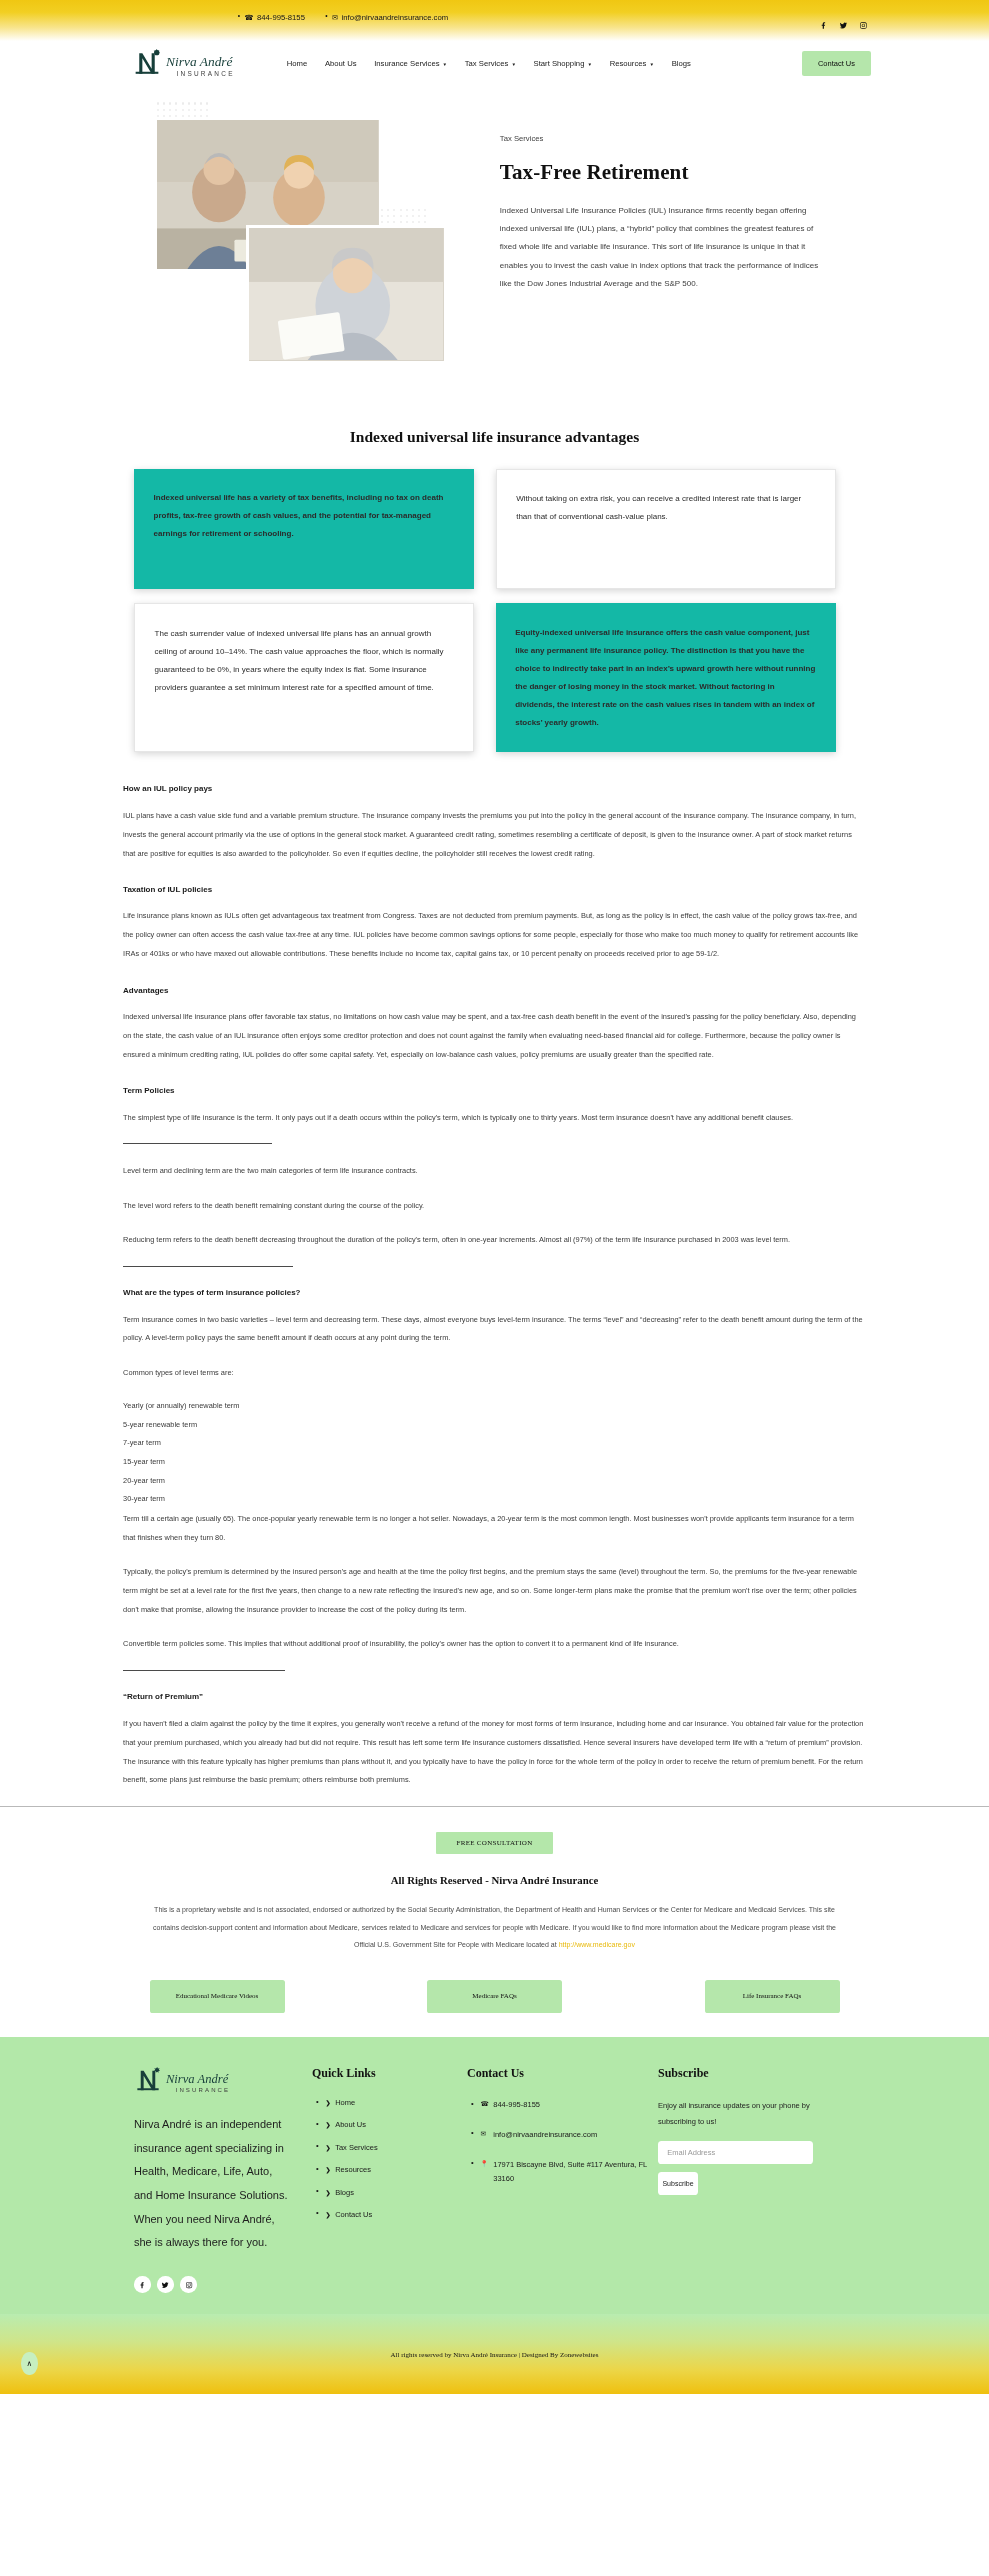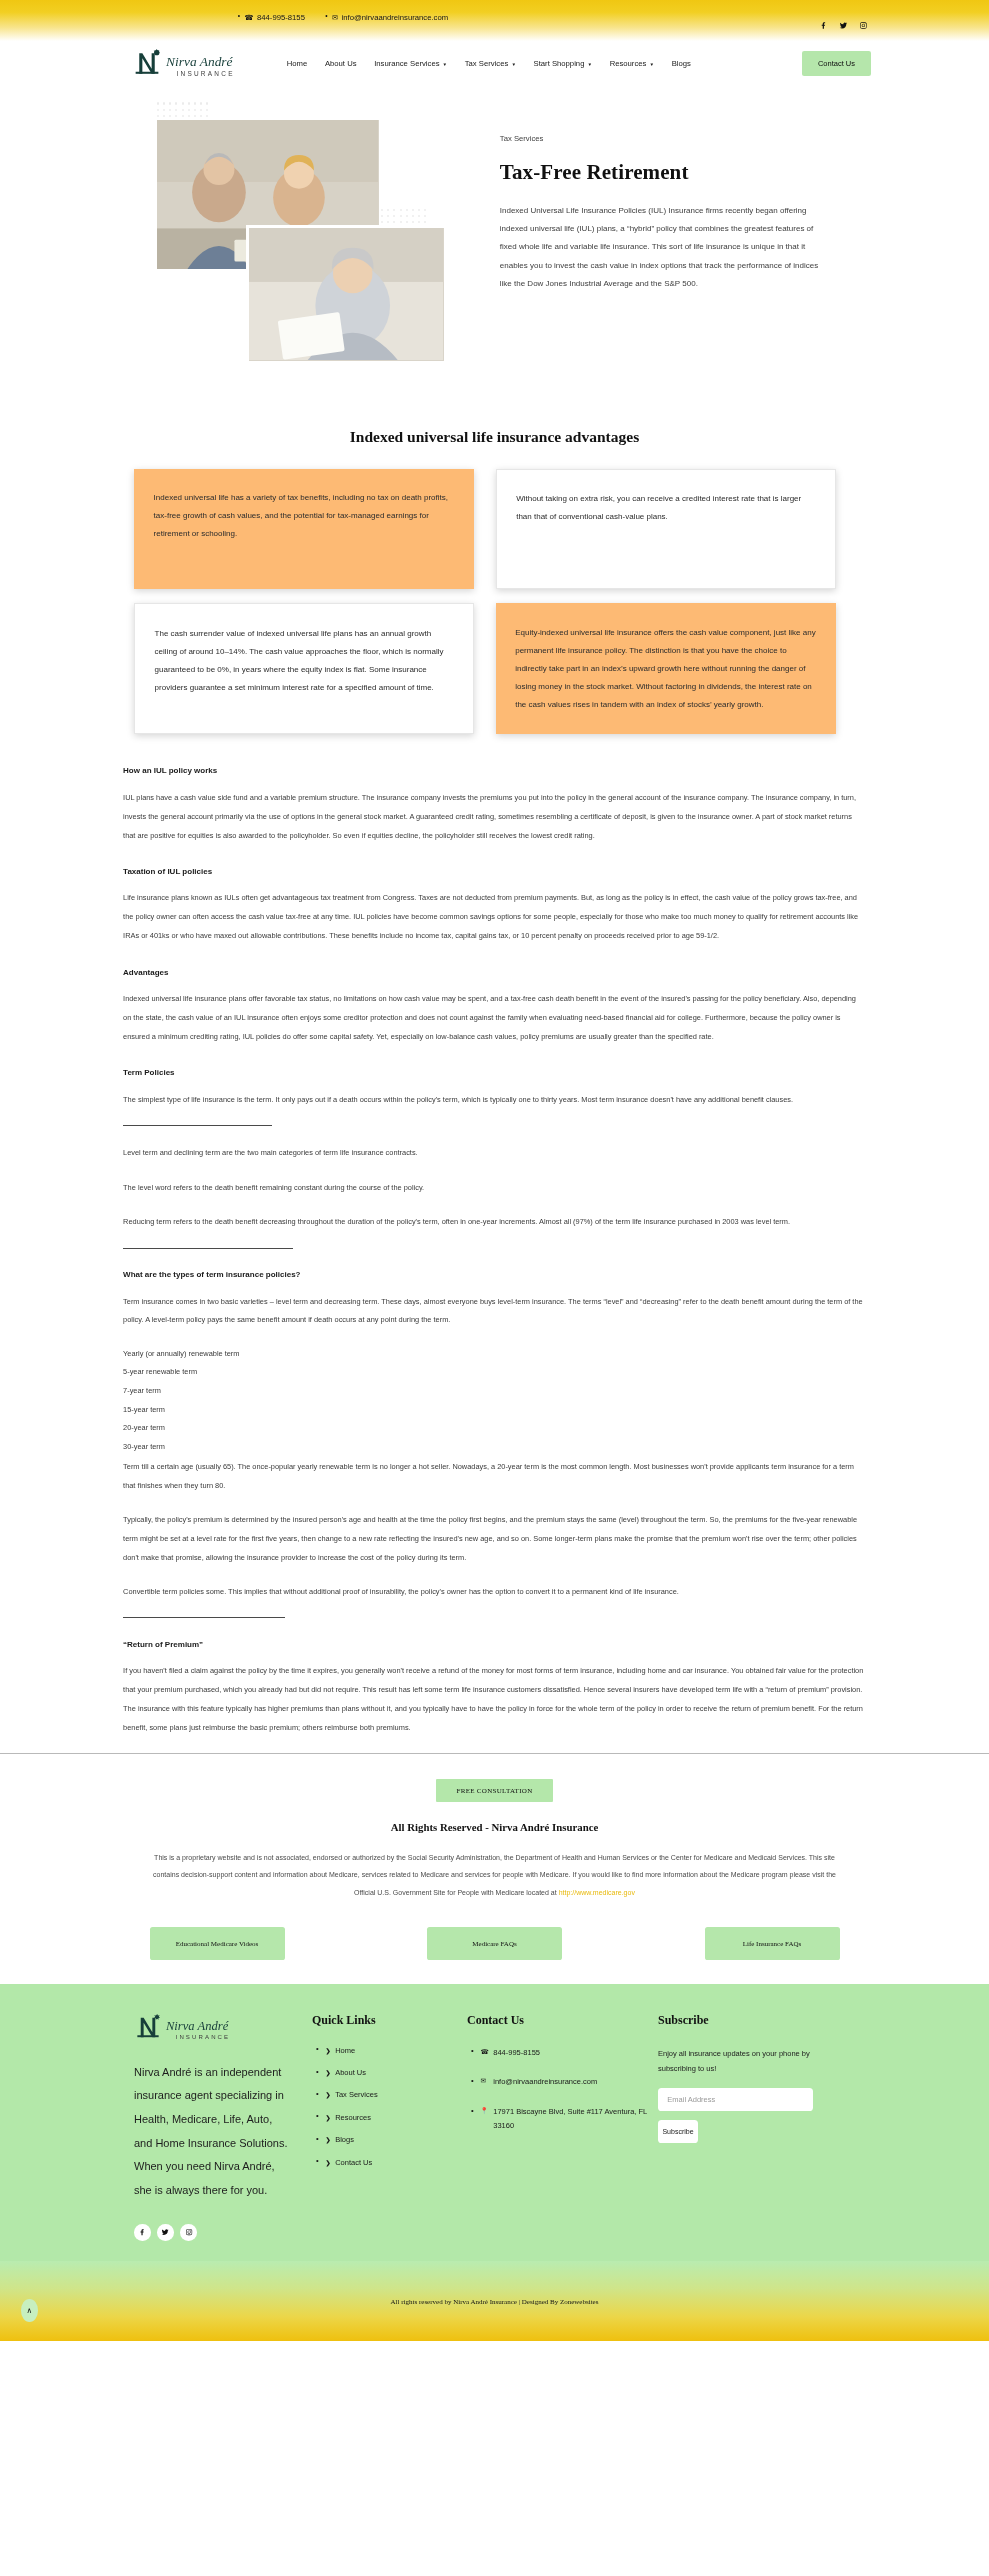--- a/index.html
+++ b/index.html
@@ -96,21 +96,21 @@
   }
   .adv-grid {
     width: 721px; margin: 0 auto; display: grid;
     grid-template-columns: 340px 340px; gap: 14.4px 21.6px;
   }
   .adv-card {
     padding: 20.6px 19.6px; font-size: 8px; line-height: 2.25; color: #2b2b2b;
     box-shadow: 0 1.5px 7.2px rgba(0,0,0,.17);
     min-height: 120px;
   }
-  .adv-card.green { background: #fdba74; }
+  .adv-card.green { background: #14b8a6; font-weight: bold; }
   .adv-card.white { background: #fff; border: 0.5px solid #e6e6e6; }
 
   
   .article { width: 747px; margin: 32px auto 0; padding: 0 2.1px; }
   .article h3 {
     font-size: 8px; font-weight: 700; color: #1b1b1b;
     margin: 21.6px 0 13.4px;
   }
   .article h3:first-child { margin-top: 0; }
   .article p {
@@ -481,35 +481,36 @@
   <h2 class="adv-heading">Indexed universal life insurance advantages</h2>
   <div class="adv-grid">
     <div class="adv-card green">Indexed universal life has a variety of tax benefits, including no tax on death profits, tax-free growth of cash values, and the potential for tax-managed earnings for retirement or schooling.</div>
     <div class="adv-card white">Without taking on extra risk, you can receive a credited interest rate that is larger than that of conventional cash-value plans.</div>
     <div class="adv-card white">The cash surrender value of indexed universal life plans has an annual growth ceiling of around 10–14%. The cash value approaches the floor, which is normally guaranteed to be 0%, in years where the equity index is flat. Some insurance providers guarantee a set minimum interest rate for a specified amount of time.</div>
     <div class="adv-card green">Equity-indexed universal life insurance offers the cash value component, just like any permanent life insurance policy. The distinction is that you have the choice to indirectly take part in an index’s upward growth here without running the danger of losing money in the stock market. Without factoring in dividends, the interest rate on the cash values rises in tandem with an index of stocks’ yearly growth.</div>
   </div>
 </section>
 
 <article class="article" id="article-body">
-    <h3>How an IUL policy works</h3>
+    <h3>How an IUL policy pays</h3>
     <p>IUL plans have a cash value side fund and a variable premium structure. The insurance company invests the premiums you put into the policy in the general account of the insurance company. The insurance company, in turn, invests the general account primarily via the use of options in the general stock market. A guaranteed credit rating, sometimes resembling a certificate of deposit, is given to the insurance owner. A part of stock market returns that are positive for equities is also awarded to the policyholder. So even if equities decline, the policyholder still receives the lowest credit rating.</p>
     <h3>Taxation of IUL policies</h3>
     <p>Life insurance plans known as IULs often get advantageous tax treatment from Congress. Taxes are not deducted from premium payments. But, as long as the policy is in effect, the cash value of the policy grows tax-free, and the policy owner can often access the cash value tax-free at any time. IUL policies have become common savings options for some people, especially for those who make too much money to qualify for retirement accounts like IRAs or 401ks or who have maxed out allowable contributions. These benefits include no income tax, capital gains tax, or 10 percent penalty on proceeds received prior to age 59-1/2.</p>
     <h3>Advantages</h3>
     <p>Indexed universal life insurance plans offer favorable tax status, no limitations on how cash value may be spent, and a tax-free cash death benefit in the event of the insured's passing for the policy beneficiary. Also, depending on the state, the cash value of an IUL insurance often enjoys some creditor protection and does not count against the family when evaluating need-based financial aid for college. Furthermore, because the policy owner is ensured a minimum crediting rating, IUL policies do offer some capital safety. Yet, especially on low-balance cash values, policy premiums are usually greater than the specified rate.</p>
     <h3>Term Policies</h3>
     <p>The simplest type of life insurance is the term. It only pays out if a death occurs within the policy's term, which is typically one to thirty years. Most term insurance doesn't have any additional benefit clauses.</p>
     <hr class="">
     <p>Level term and declining term are the two main categories of term life insurance contracts.</p>
     <p>The level word refers to the death benefit remaining constant during the course of the policy.</p>
     <p>Reducing term refers to the death benefit decreasing throughout the duration of the policy's term, often in one-year increments. Almost all (97%) of the term life insurance purchased in 2003 was level term.</p>
     <hr class="w2">
     <h3>What are the types of term insurance policies?</h3>
     <p>Term insurance comes in two basic varieties – level term and decreasing term. These days, almost everyone buys level-term insurance. The terms “level” and “decreasing” refer to the death benefit amount during the term of the policy. A level-term policy pays the same benefit amount if death occurs at any point during the term.</p>
+    <p>Common types of level terms are:</p>
     <p class="tight">Yearly (or annually) renewable term</p>
     <p class="tight">5-year renewable term</p>
     <p class="tight">7-year term</p>
     <p class="tight">15-year term</p>
     <p class="tight">20-year term</p>
     <p class="tight">30-year term</p>
     <p>Term till a certain age (usually 65). The once-popular yearly renewable term is no longer a hot seller. Nowadays, a 20-year term is the most common length. Most businesses won't provide applicants term insurance for a term that finishes when they turn 80.</p>
     <p>Typically, the policy's premium is determined by the insured person's age and health at the time the policy first begins, and the premium stays the same (level) throughout the term. So, the premiums for the five-year renewable term might be set at a level rate for the first five years, then change to a new rate reflecting the insured's new age, and so on. Some longer-term plans make the promise that the premium won't rise over the term; other policies don't make that promise, allowing the insurance provider to increase the cost of the policy during its term.</p>
     <p>Convertible term policies some. This implies that without additional proof of insurability, the policy's owner has the option to convert it to a permanent kind of life insurance.</p>
     <hr class="w3">

